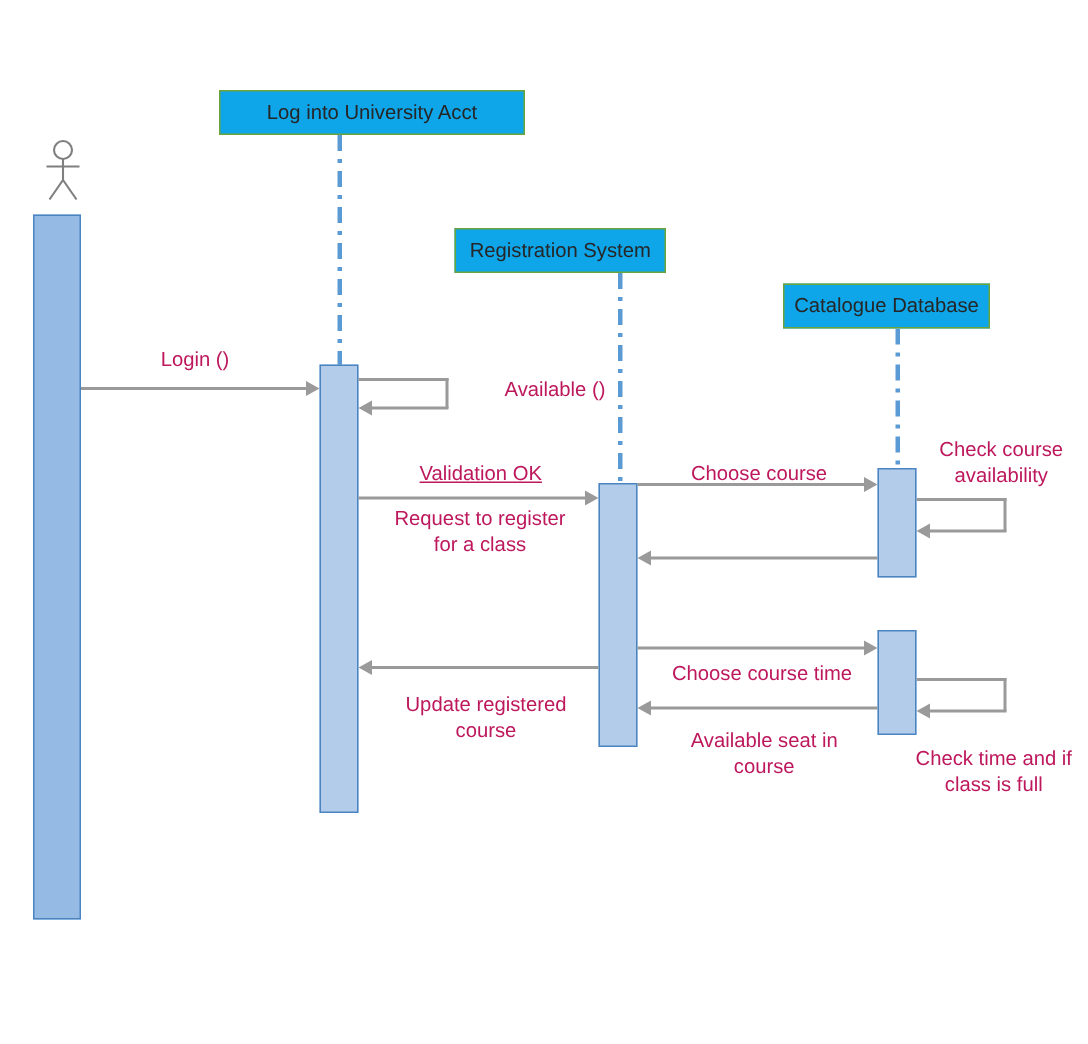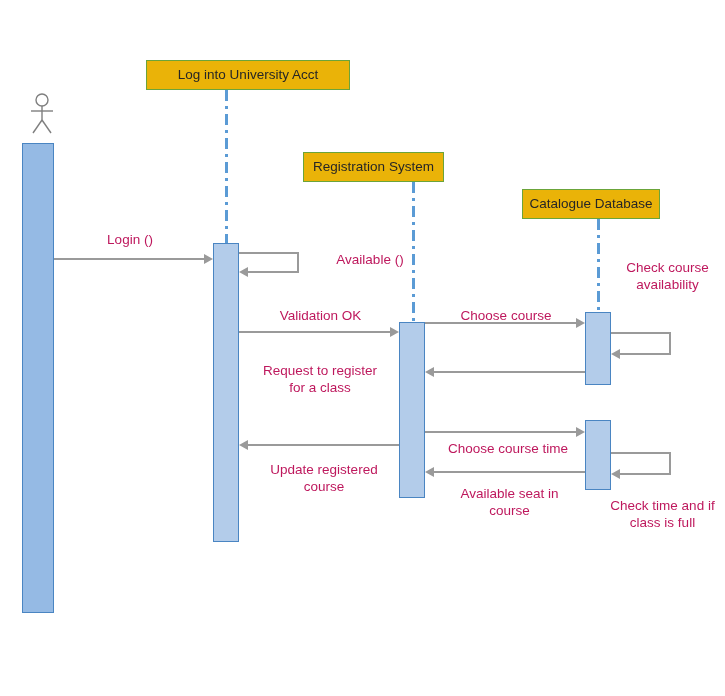--- a/index.html
+++ b/index.html
@@ -14,21 +14,21 @@
     position: relative;
     width: 725px;
     height: 696px;
     background: #ffffff;
     overflow: hidden;
   }
   .lifeline-header {
     position: absolute;
     box-sizing: border-box;
     border: 1px solid #6BA43A;
-    background: #eab308;
+    background: #0ea5e9;
     color: #262626;
     font-size: 13.5px;
     text-align: center;
     line-height: 1.2;
     display: flex;
     align-items: center;
     justify-content: center;
     white-space: nowrap;
   }
   .lifeline-dash {
@@ -131,33 +131,33 @@
   <div class="msg-label" style="left:75px; top:231px; width:110px;">Login ()</div>
 
   <div class="msg-line" style="left:239px; top:252px; width:60px;"></div>
   <div class="msg-vline" style="left:297px; top:252px; height:20px;"></div>
   <div class="msg-line" style="left:248px; top:271px; width:51px;"></div>
   <div class="arrowhead arrow-left" style="left:239px; top:267px;"></div>
   <div class="msg-label" style="left:315px; top:251px; width:110px;">Available ()</div>
 
   <div class="msg-line" style="left:239px; top:331px; width:151px;"></div>
   <div class="arrowhead arrow-right" style="left:390px; top:327px;"></div>
-  <div class="msg-label" style="left:258px; top:307px; width:125px;">Validation OK</div>
-  <div class="msg-label" style="left:250px; top:362px; width:140px;">Request to register
+  <div class="msg-label" style="left:258px; top:307px; width:125px;text-decoration:underline;">Validation OK</div>
+  <div class="msg-label" style="left:250px; top:337px; width:140px;">Request to register
 for a class</div>
 
   <div class="msg-line" style="left:425px; top:322px; width:151px;"></div>
   <div class="arrowhead arrow-right" style="left:576px; top:318px;"></div>
   <div class="msg-label" style="left:441px; top:307px; width:130px;">Choose course</div>
 
   <div class="msg-line" style="left:611px; top:332px; width:60px;"></div>
   <div class="msg-vline" style="left:669px; top:332px; height:22px;"></div>
   <div class="msg-line" style="left:620px; top:353px; width:51px;"></div>
   <div class="arrowhead arrow-left" style="left:611px; top:349px;"></div>
-  <div class="msg-label" style="left:610px; top:259px; width:115px;text-align:center;">Check course
+  <div class="msg-label" style="left:610px; top:291px; width:115px;text-align:center;">Check course
 availability</div>
 
   <div class="msg-line" style="left:434px; top:371px; width:151px;"></div>
   <div class="arrowhead arrow-left" style="left:425px; top:367px;"></div>
 
   <div class="msg-line" style="left:425px; top:431px; width:151px;"></div>
   <div class="arrowhead arrow-right" style="left:576px; top:427px;"></div>
   <div class="msg-label" style="left:433px; top:440px; width:150px;">Choose course time</div>
 
   <div class="msg-line" style="left:611px; top:452px; width:60px;"></div>

